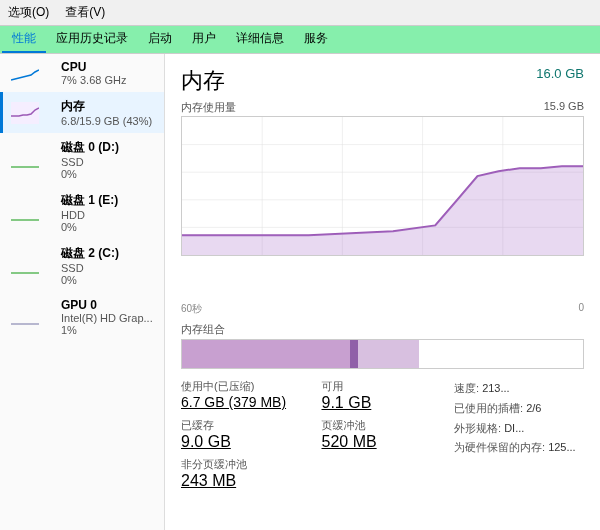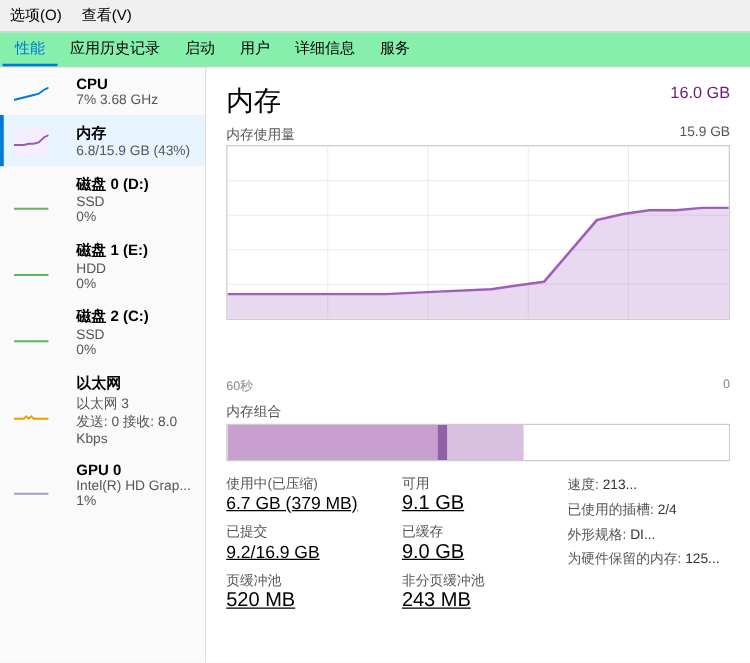--- a/index.html
+++ b/index.html
@@ -107,21 +107,21 @@
       align-items: flex-start;
       margin-bottom: 4px;
     }
     .panel-title {
       font-size: 22px;
       font-weight: 300;
       color: #000;
     }
     .panel-total {
       font-size: 13px;
-      color: #701a75;
+      color: #0f766e;
     }
 
     
     .graph-container {
       border: 1px solid #ccc;
       background: #fff;
       margin-bottom: 2px;
       position: relative;
       height: 140px;
     }
@@ -263,32 +263,20 @@
           <polyline points="0,18 28,18" fill="none" stroke="#5cb85c" stroke-width="1.5"></polyline>
         </svg>
       </div>
       <div class="sidebar-item-content">
         <div class="sidebar-item-title">磁盘 2 (C:)</div>
         <div class="sidebar-item-subtitle">SSD</div>
         <div class="sidebar-item-subtitle">0%</div>
       </div>
     </div>
 
-    <div class="sidebar-item">
-      <div class="mini-chart">
-        <svg width="28" height="22" viewBox="0 0 28 22">
-          <polyline points="0,18 8,18 10,16 12,18 14,16 16,18 28,18" fill="none" stroke="#e8a000" stroke-width="1.5"></polyline>
-        </svg>
-      </div>
-      <div class="sidebar-item-content">
-        <div class="sidebar-item-title">以太网</div>
-        <div class="sidebar-item-subtitle">以太网 3</div>
-        <div class="sidebar-item-subtitle">发送: 0  接收: 8.0 Kbps</div>
-      </div>
-    </div>
 
     <div class="sidebar-item">
       <div class="mini-chart">
         <svg width="28" height="22" viewBox="0 0 28 22">
           <polyline points="0,18 28,18" fill="none" stroke="#a0a0c0" stroke-width="1.5"></polyline>
         </svg>
       </div>
       <div class="sidebar-item-content">
         <div class="sidebar-item-title">GPU 0</div>
         <div class="sidebar-item-subtitle">Intel(R) HD Grap...</div>
@@ -350,44 +338,40 @@
           <div>
             <div class="stat-label">使用中(已压缩)</div>
             <div class="stat-value" style="font-size:14px;">6.7 GB (379 MB)</div>
           </div>
 
           <div>
             <div class="stat-label">可用</div>
             <div class="stat-value">9.1 GB</div>
           </div>
 
-          <div>
-            <div class="stat-label">已提交</div>
-            <div class="stat-value" style="font-size:14px;">9.2/16.9 GB</div>
-          </div>
 
           <div>
             <div class="stat-label">已缓存</div>
             <div class="stat-value">9.0 GB</div>
           </div>
 
           <div>
             <div class="stat-label">页缓冲池</div>
             <div class="stat-value">520 MB</div>
           </div>
 
           <div>
             <div class="stat-label">非分页缓冲池</div>
             <div class="stat-value">243 MB</div>
           </div>
         </div>
       </div>
 
       <div style="width:130px; font-size:11px; color:#333; line-height:1.8;">
         <div><span style="color:#555;">速度:</span> <span>213...</span></div>
-        <div><span style="color:#555;">已使用的插槽:</span> <span>2/4</span></div>
+        <div><span style="color:#555;">已使用的插槽:</span> <span>2/6</span></div>
         <div><span style="color:#555;">外形规格:</span> <span>DI...</span></div>
         <div><span style="color:#555;">为硬件保留的内存:</span> <span>125...</span></div>
       </div>
     </div>
 
   </div>
 </div>
 
 </body></html>

